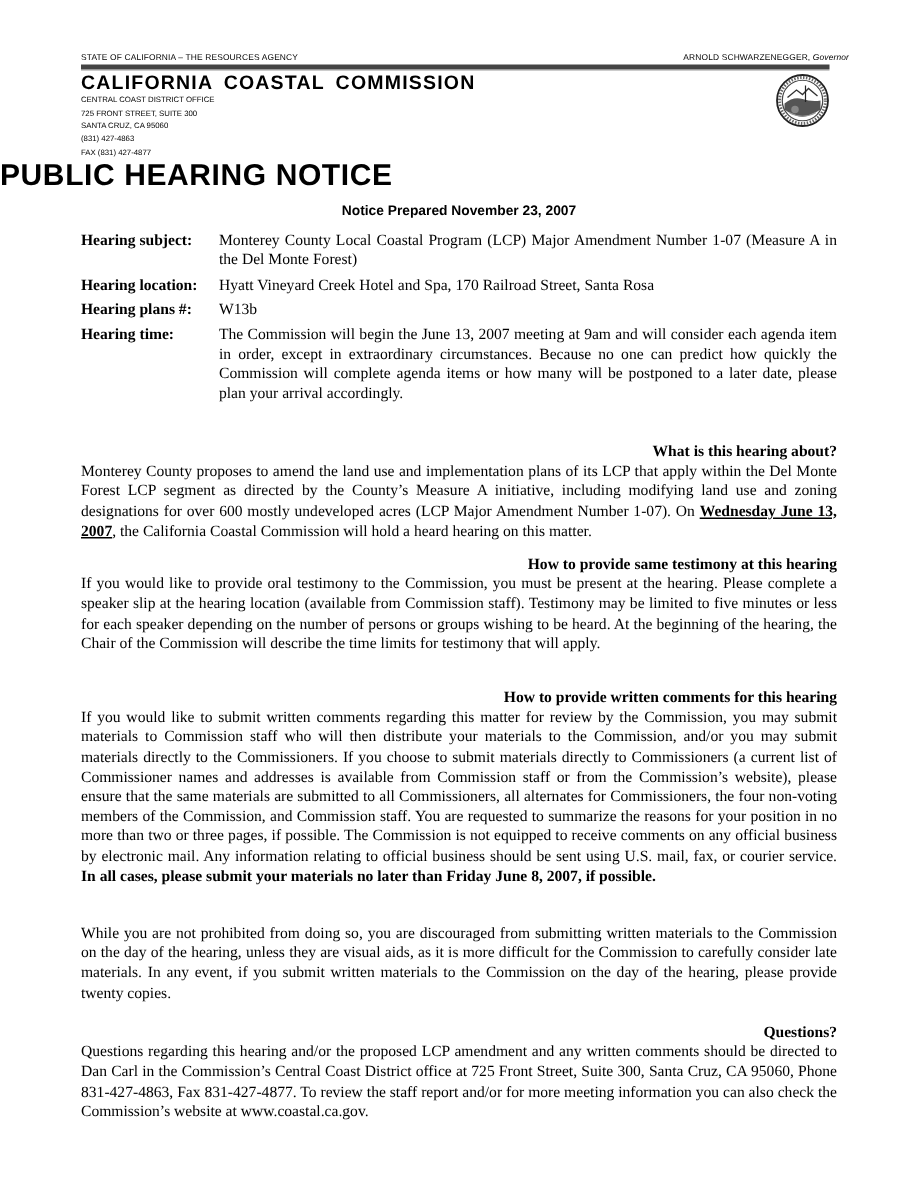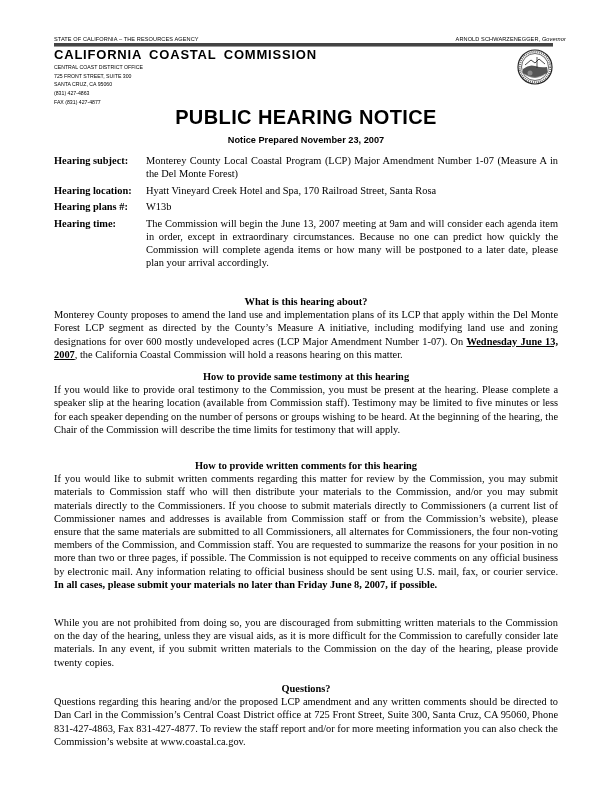--- a/index.html
+++ b/index.html
@@ -14,30 +14,30 @@
   .agency-right i { font-style: italic; }
   .rule { position: absolute; left: 54px; top: 43px; width: 499px; height: 2.5px; background: #444; }
   .rule2 { position: absolute; left: 54px; top: 45.5px; width: 499px; height: 0.8px; background: #999; }
 
   .org-title { position: absolute; left: 54px; top: 47px; font-size: 13px; font-weight: bold; letter-spacing: 0.8px; word-spacing: 3px; }
   .office { position: absolute; left: 54px; top: 63px; font-size: 5.2px; line-height: 8.7px; }
   .office div { white-space: nowrap; }
 
   .seal { position: absolute; left: 517px; top: 49px; width: 36px; height: 36px; }
 
-  .main-title { position: absolute; left: 0; width: 612px; top: 106px; text-align: center; font-size: 20px; font-weight: bold; letter-spacing: 0.4px; }
+  .main-title { position: absolute; left: 0; width: 612px; top: 106px; font-size: 20px; font-weight: bold; letter-spacing: 0.4px; }
   .sub-title { position: absolute; left: 0; width: 612px; top: 135px; text-align: center; font-size: 9.2px; font-weight: bold; }
 
   .info { position: absolute; left: 54px; top: 154px; width: 504px; font-size: 10.4px; line-height: 13px; }
   .info-row { display: flex; margin-bottom: 3.6px; }
   .info-label { width: 92px; flex: none; font-weight: bold; white-space: nowrap; }
   .info-value { flex: 1; text-align: justify; }
 
   .body-text { position: absolute; left: 54px; width: 504px; font-size: 10.4px; line-height: 13.2px; text-align: justify; }
-  .section-head { font-weight: bold; display: block; text-align: center; }
+  .section-head { font-weight: bold; display: block; text-align: right; }
   .u-bold { font-weight: bold; text-decoration: underline; }
   .b { font-weight: bold; }
 
   #sec-about { top: 295px; }
   #sec-oral { top: 370px; }
   #sec-written { top: 459px; }
   #sec-late { top: 616px; }
   #sec-questions { top: 682px; }
 </style>
 </head>
@@ -92,21 +92,21 @@
     <div class="info-row">
       <div class="info-label">Hearing time:</div>
       <div class="info-value">The Commission will begin the June 13, 2007 meeting at 9am and will consider each agenda item in order, except in extraordinary circumstances. Because no one can predict how quickly the Commission will complete agenda items or how many will be postponed to a later date, please plan your arrival accordingly.</div>
     </div>
   </div>
 
   <div class="body-text serif" id="sec-about">
     <span class="section-head">What is this hearing about?</span>
     <span>Monterey County proposes to amend the land use and implementation plans of its LCP that apply within the Del Monte Forest LCP segment as directed by the County’s Measure A initiative, including modifying land use and zoning designations for over 600 mostly undeveloped acres (LCP Major Amendment Number 1-07).</span>
     <span>On</span>
-    <span class="u-bold">Wednesday June 13, 2007</span><span>, the California Coastal Commission will hold a reasons hearing on this matter.</span>
+    <span class="u-bold">Wednesday June 13, 2007</span><span>, the California Coastal Commission will hold a heard hearing on this matter.</span>
   </div>
 
   <div class="body-text serif" id="sec-oral">
     <span class="section-head">How to provide same testimony at this hearing</span>
     <span>If you would like to provide oral testimony to the Commission, you must be present at the hearing. Please complete a speaker slip at the hearing location (available from Commission staff). Testimony may be limited to five minutes or less for each speaker depending on the number of persons or groups wishing to be heard. At the beginning of the hearing, the Chair of the Commission will describe the time limits for testimony that will apply.</span>
   </div>
 
   <div class="body-text serif" id="sec-written">
     <span class="section-head">How to provide written comments for this hearing</span>
     <span>If you would like to submit written comments regarding this matter for review by the Commission, you may submit materials to Commission staff who will then distribute your materials to the Commission, and/or you may submit materials directly to the Commissioners. If you choose to submit materials directly to Commissioners (a current list of Commissioner names and addresses is available from Commission staff or from the Commission’s website), please ensure that the same materials are submitted to all Commissioners, all alternates for Commissioners, the four non-voting members of the Commission, and Commission staff. You are requested to summarize the reasons for your position in no more than two or three pages, if possible. The Commission is not equipped to receive comments on any official business by electronic mail. Any information relating to official business should be sent using U.S. mail, fax, or courier service.</span>

